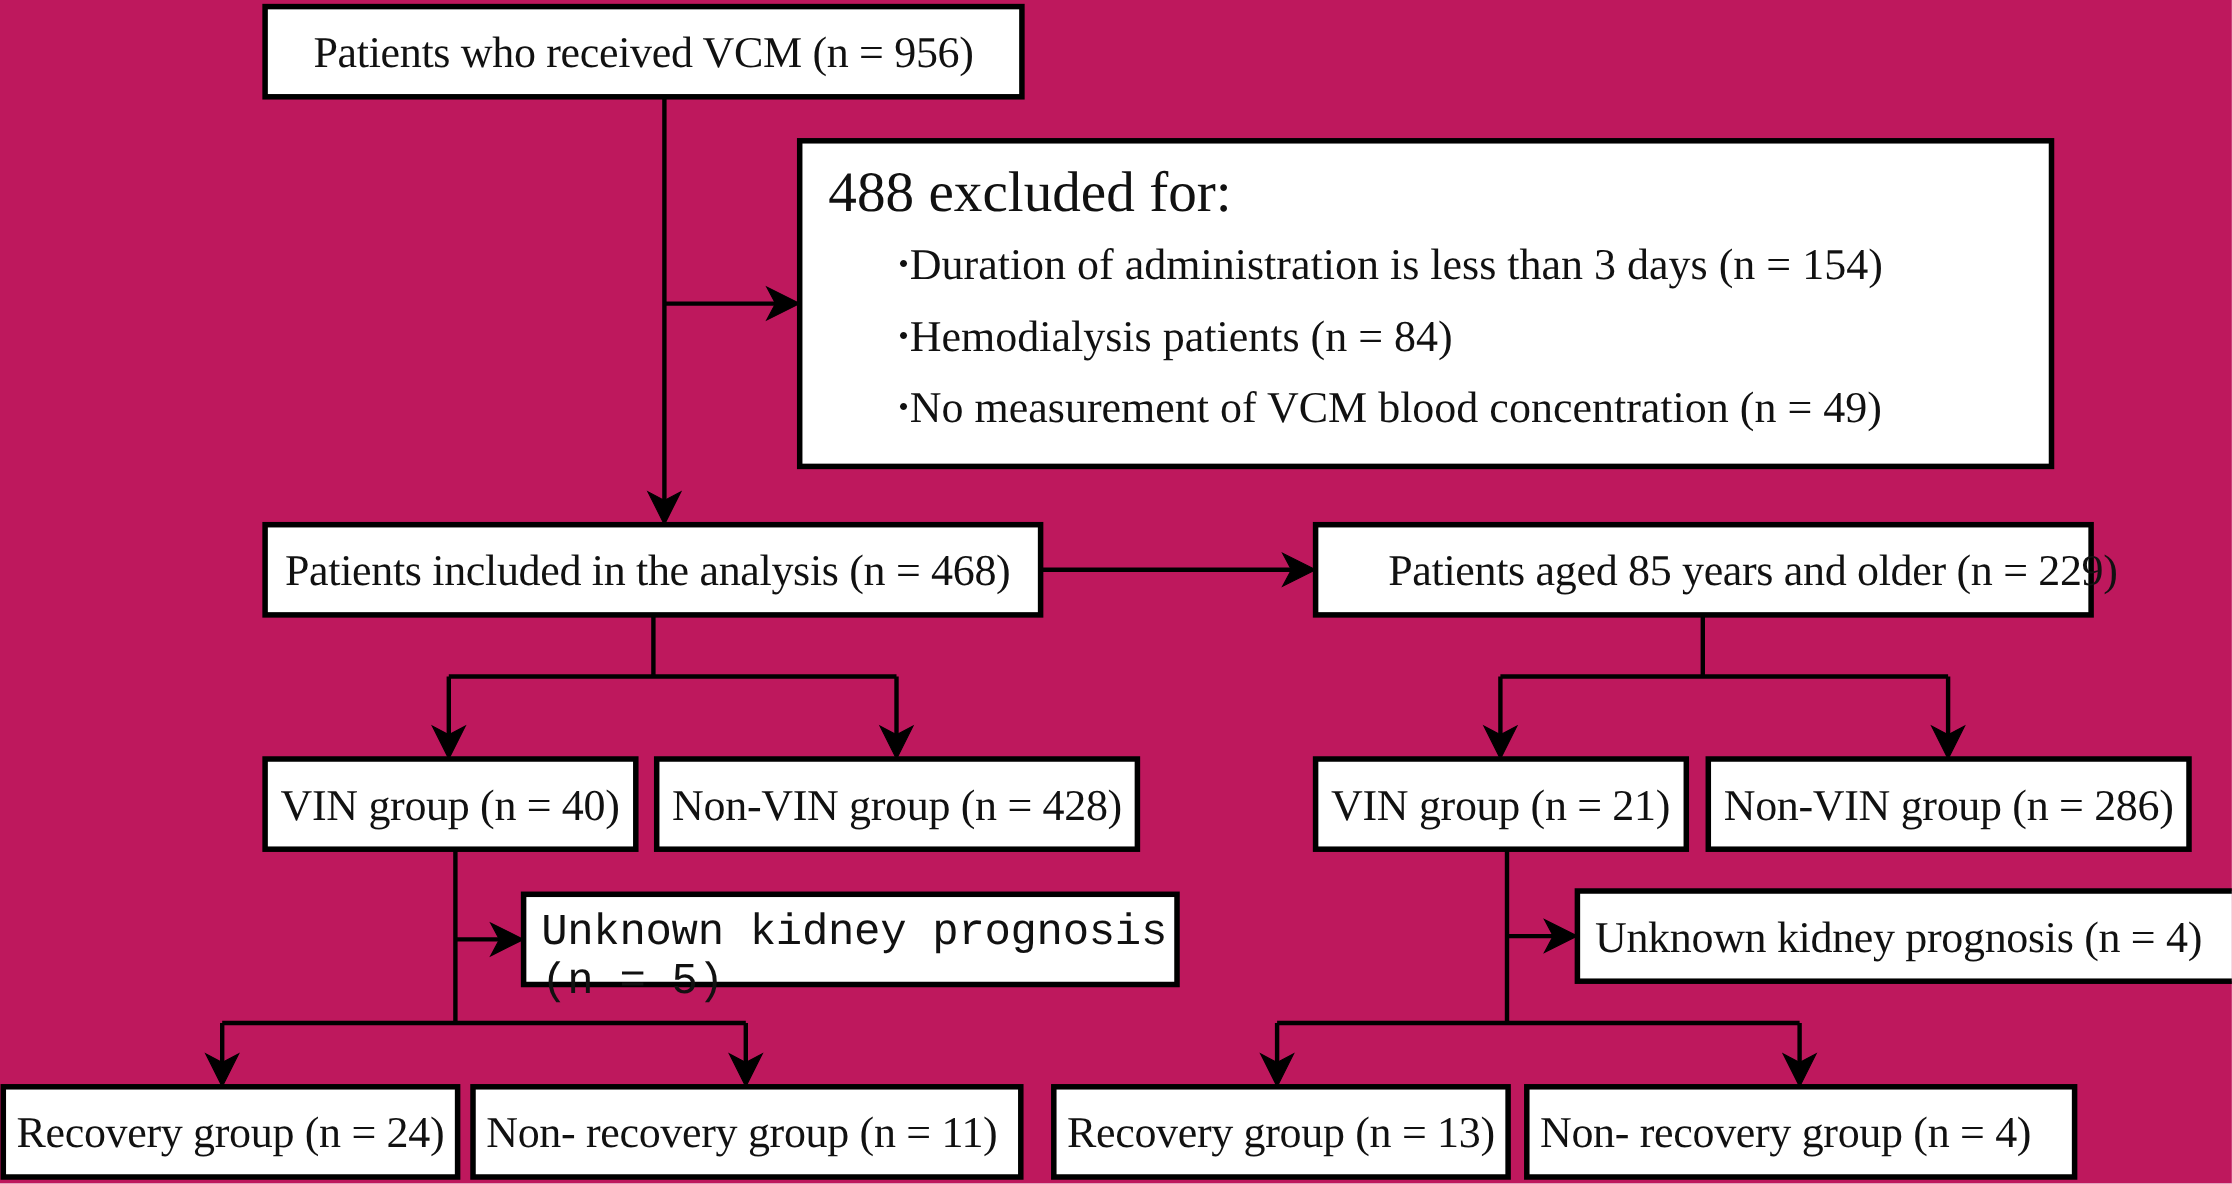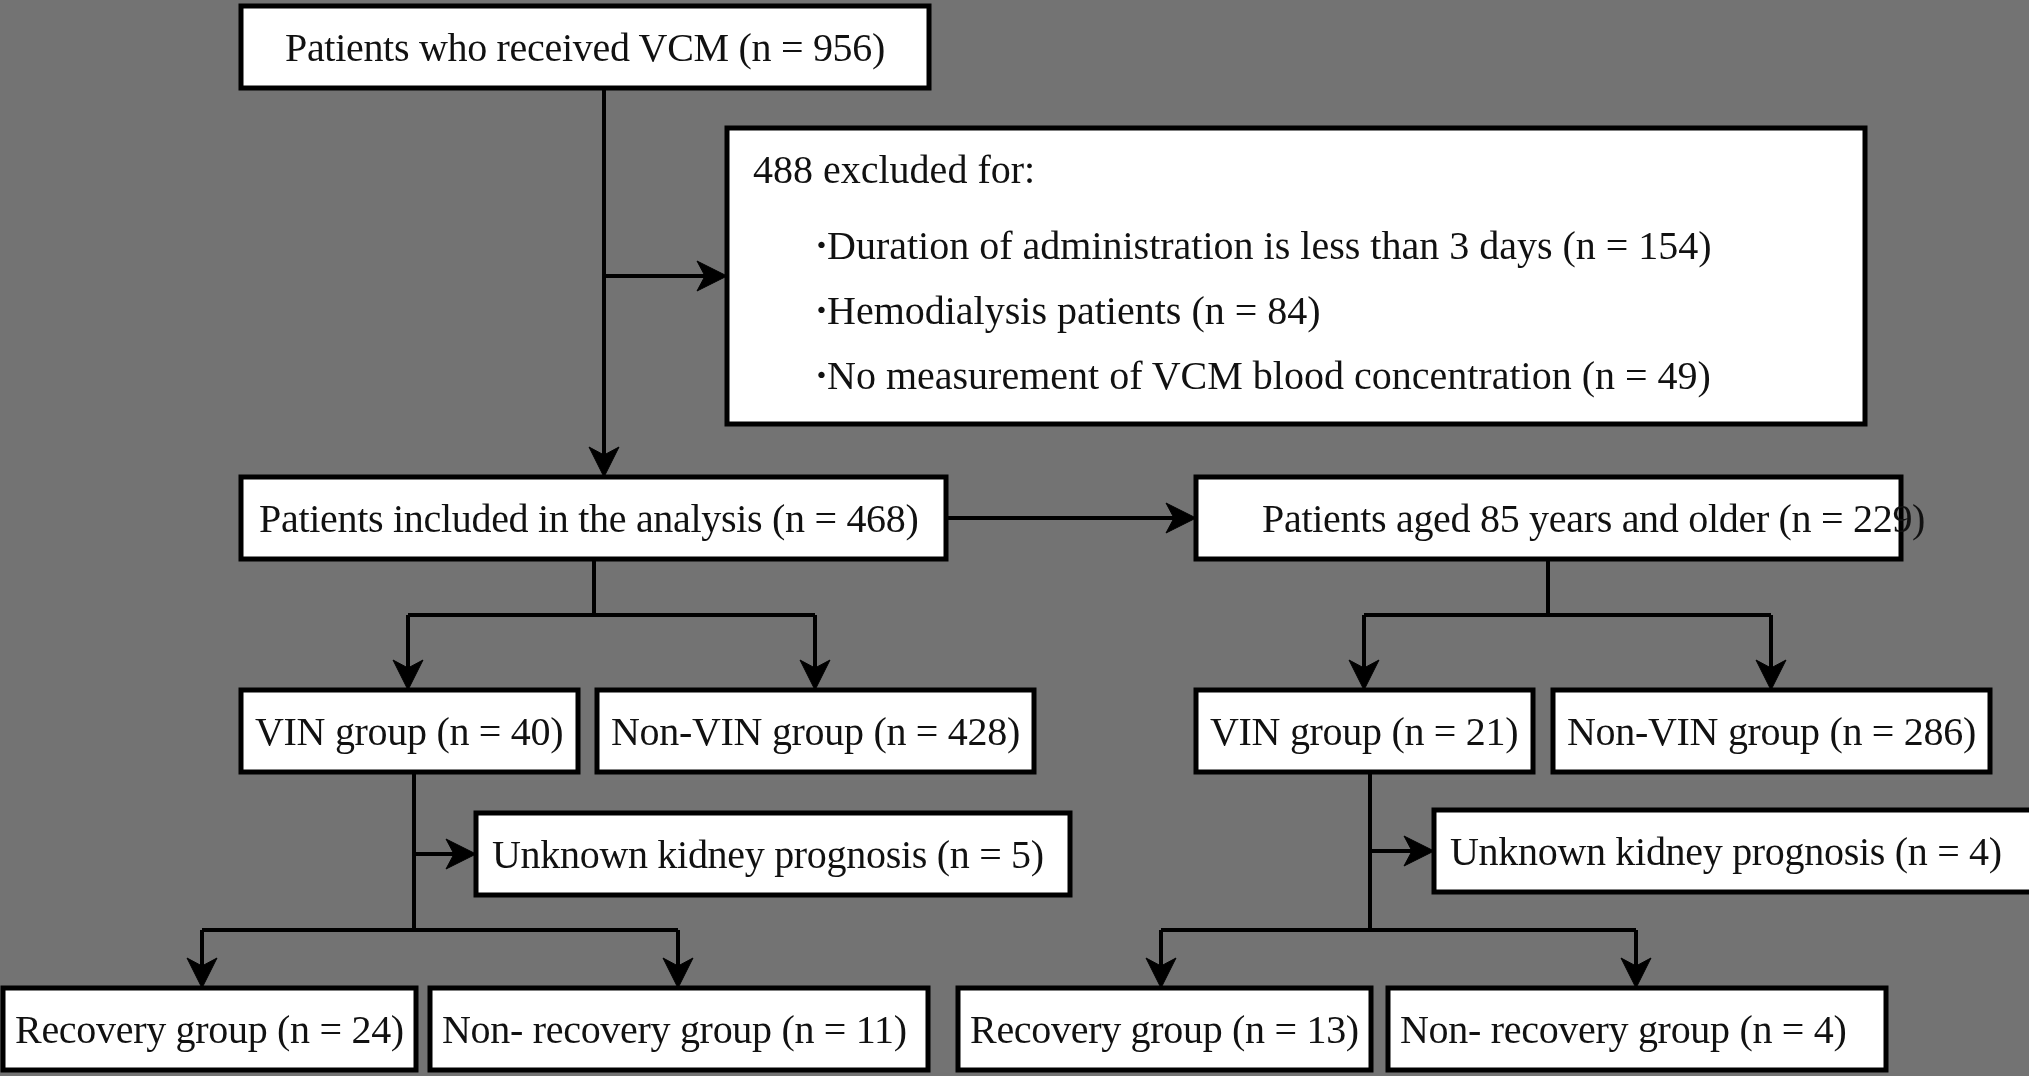--- a/index.html
+++ b/index.html
@@ -10,21 +10,21 @@
   body {
     width: 2029px;
     height: 1076px;
     overflow: hidden;
     font-family: "Liberation Serif", "DejaVu Serif", serif;
   }
   #flow-root {
     position: relative;
     width: 2029px;
     height: 1076px;
-    background: #737373;
+    background: #be185d;
   }
   svg#flow-svg {
     position: absolute;
     top: 0;
     left: 0;
     width: 2029px;
     height: 1076px;
   }
   .box-rect {
     fill: #ffffff;
@@ -51,23 +51,23 @@
     font-size: 40px;
     color: #111111;
     letter-spacing: -0.3px;
   }
   .excl-box {
     position: absolute;
     box-sizing: border-box;
     padding: 18px 0 0 26px;
   }
   .excl-title {
-    font-size: 40px;
-    color: #111111;
-    margin-bottom: 25px;
+    font-size: 52px;
+    color: #111111;
+    margin-bottom: 8px;
   }
   .excl-list {
     list-style: none;
     margin: 0;
     padding: 0 0 0 48px;
   }
   .excl-item {
     font-size: 40px;
     color: #111111;
     margin-bottom: 10px;
@@ -193,21 +193,21 @@
   </div>
 
   <div class="node-box" style="left:1196px; top:690px; width:337px; height:82px; padding-left:14px;">
     <span class="node-label">VIN group (n = 21)</span>
   </div>
 
   <div class="node-box" style="left:1553px; top:690px; width:437px; height:82px; padding-left:14px;">
     <span class="node-label">Non-VIN group (n = 286)</span>
   </div>
 
-  <div class="node-box" style="left:476px; top:813px; width:594px; height:82px; padding-left:16px;">
+  <div class="node-box" style="left:476px; top:830px; width:594px; height:82px; padding-left:16px;font-family:Liberation Mono, monospace;">
     <span class="node-label">Unknown kidney prognosis (n = 5)</span>
   </div>
 
   <div class="node-box" style="left:1434px; top:810px; width:600px; height:82px; padding-left:16px;">
     <span class="node-label">Unknown kidney prognosis (n = 4)</span>
   </div>
 
   <div class="node-box" style="left:3px; top:988px; width:413px; height:82px; padding-left:12px;">
     <span class="node-label">Recovery group (n = 24)</span>
   </div>

